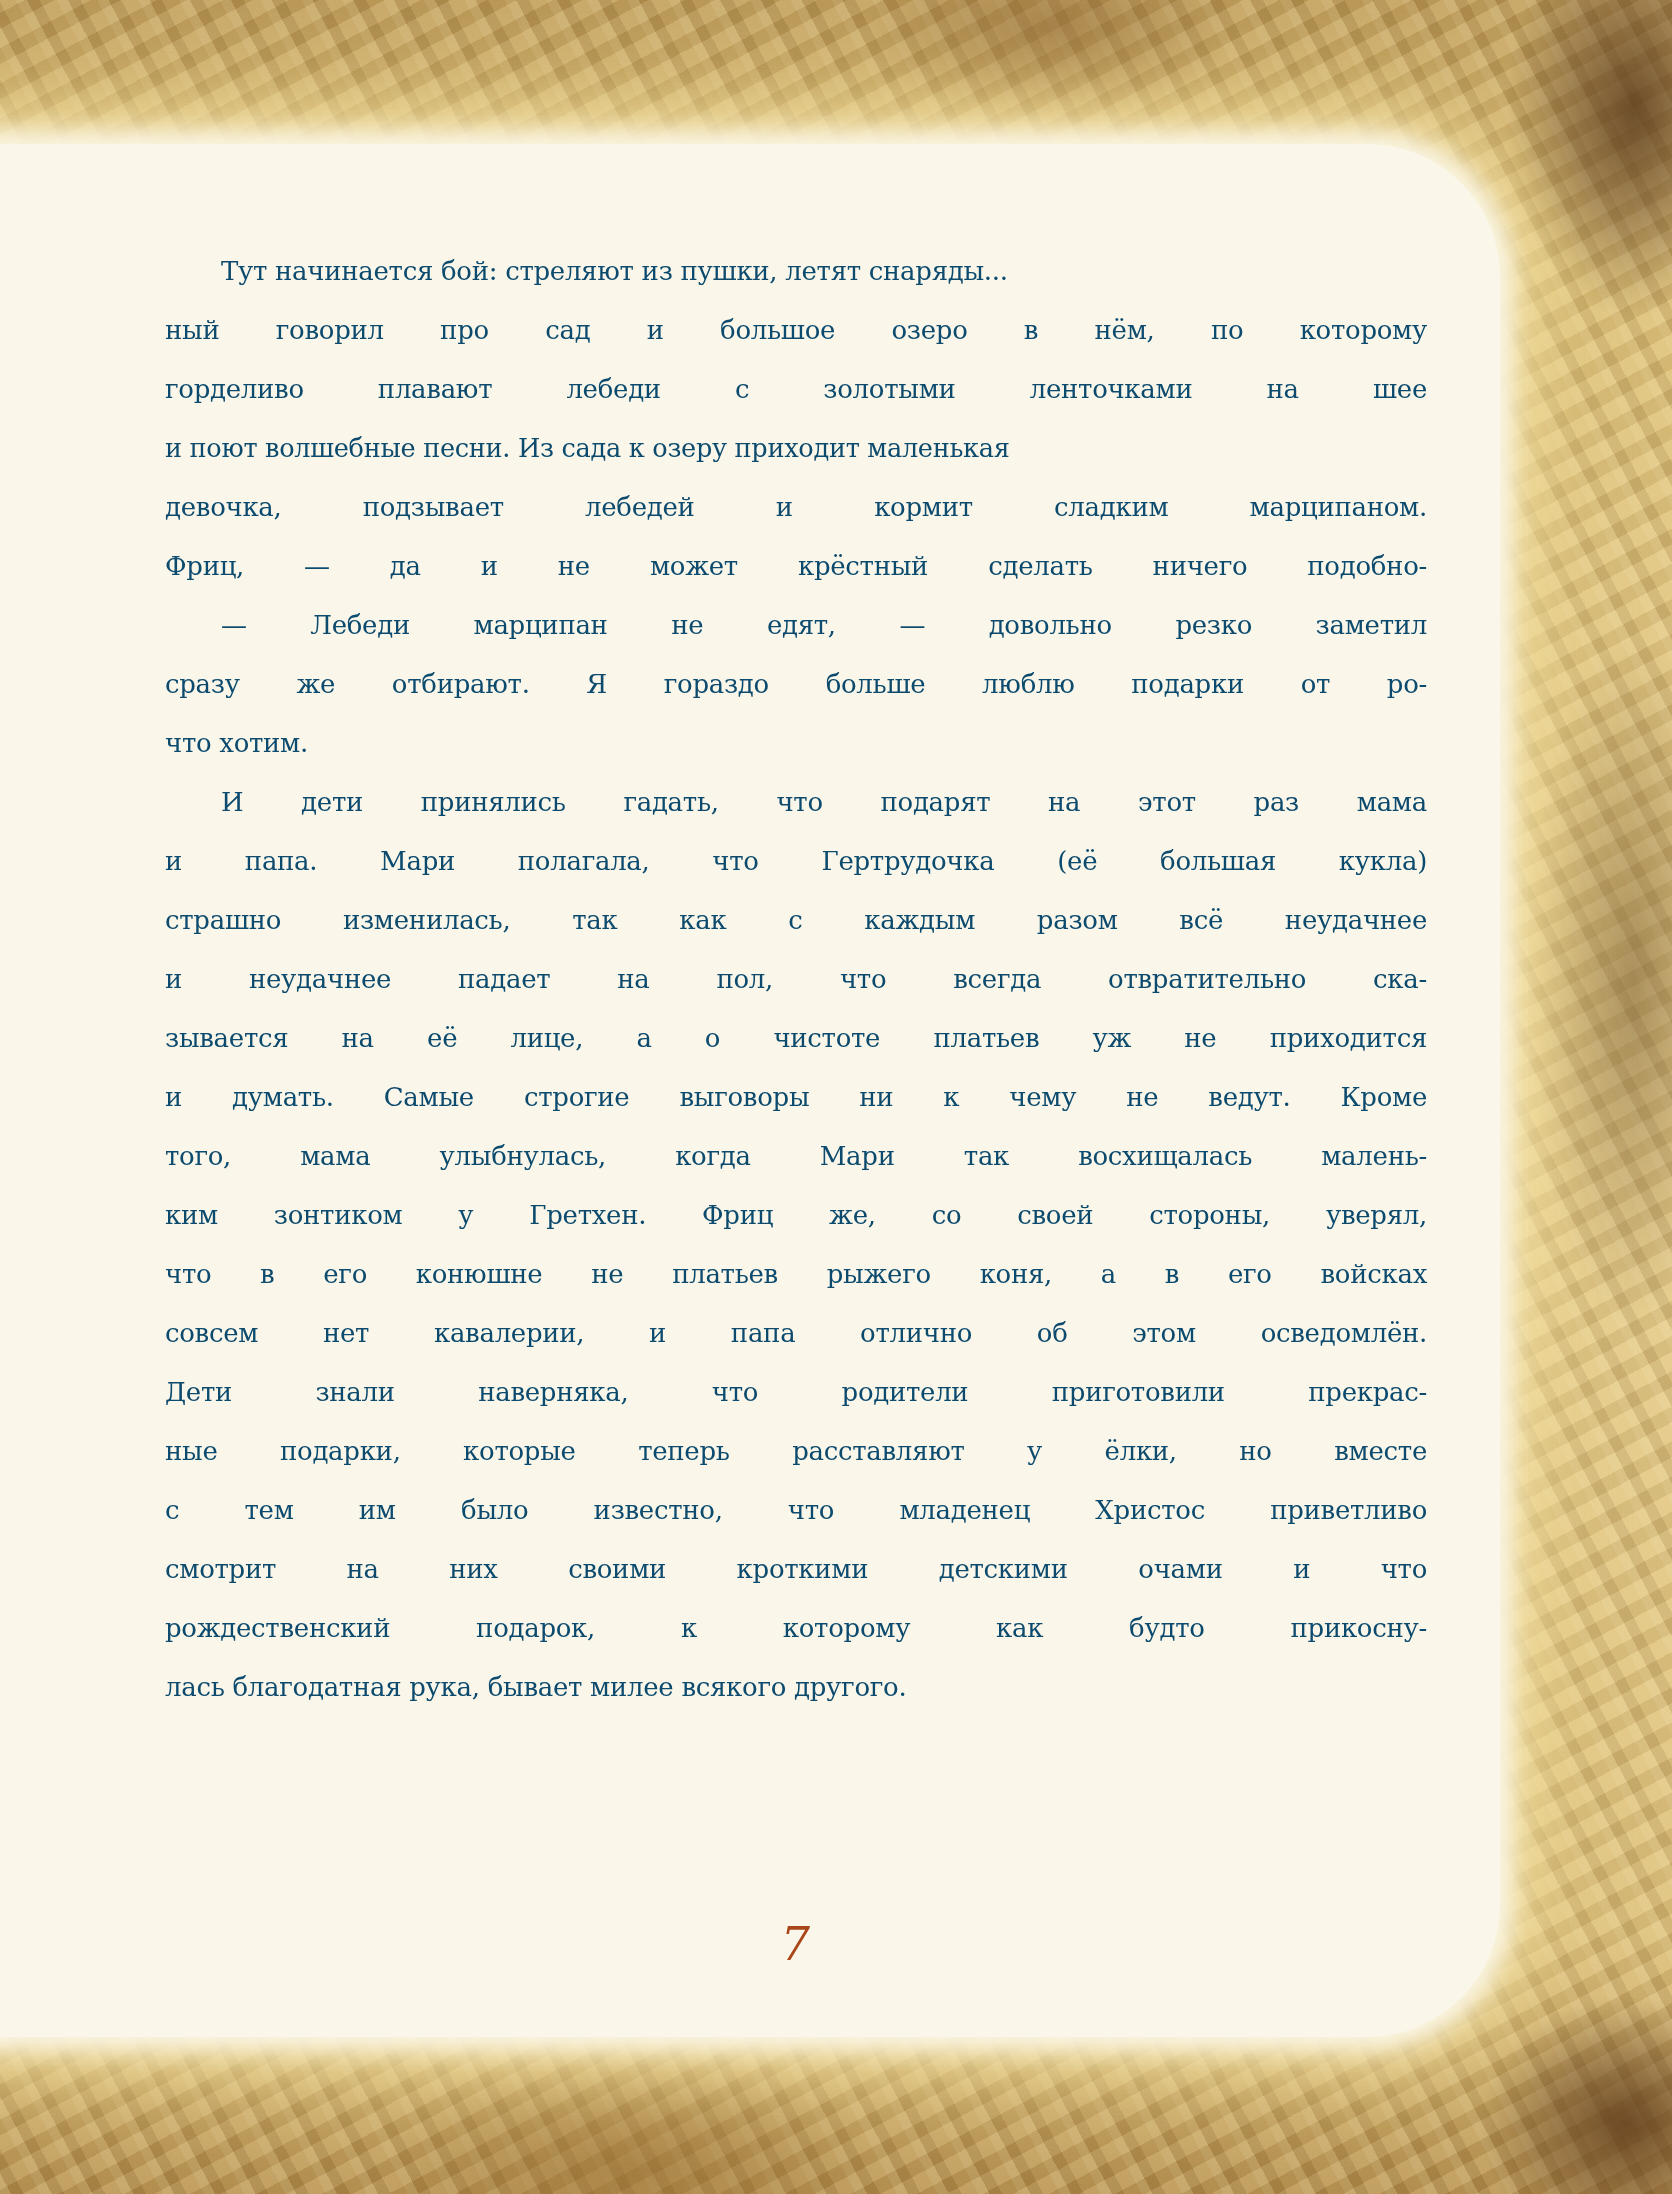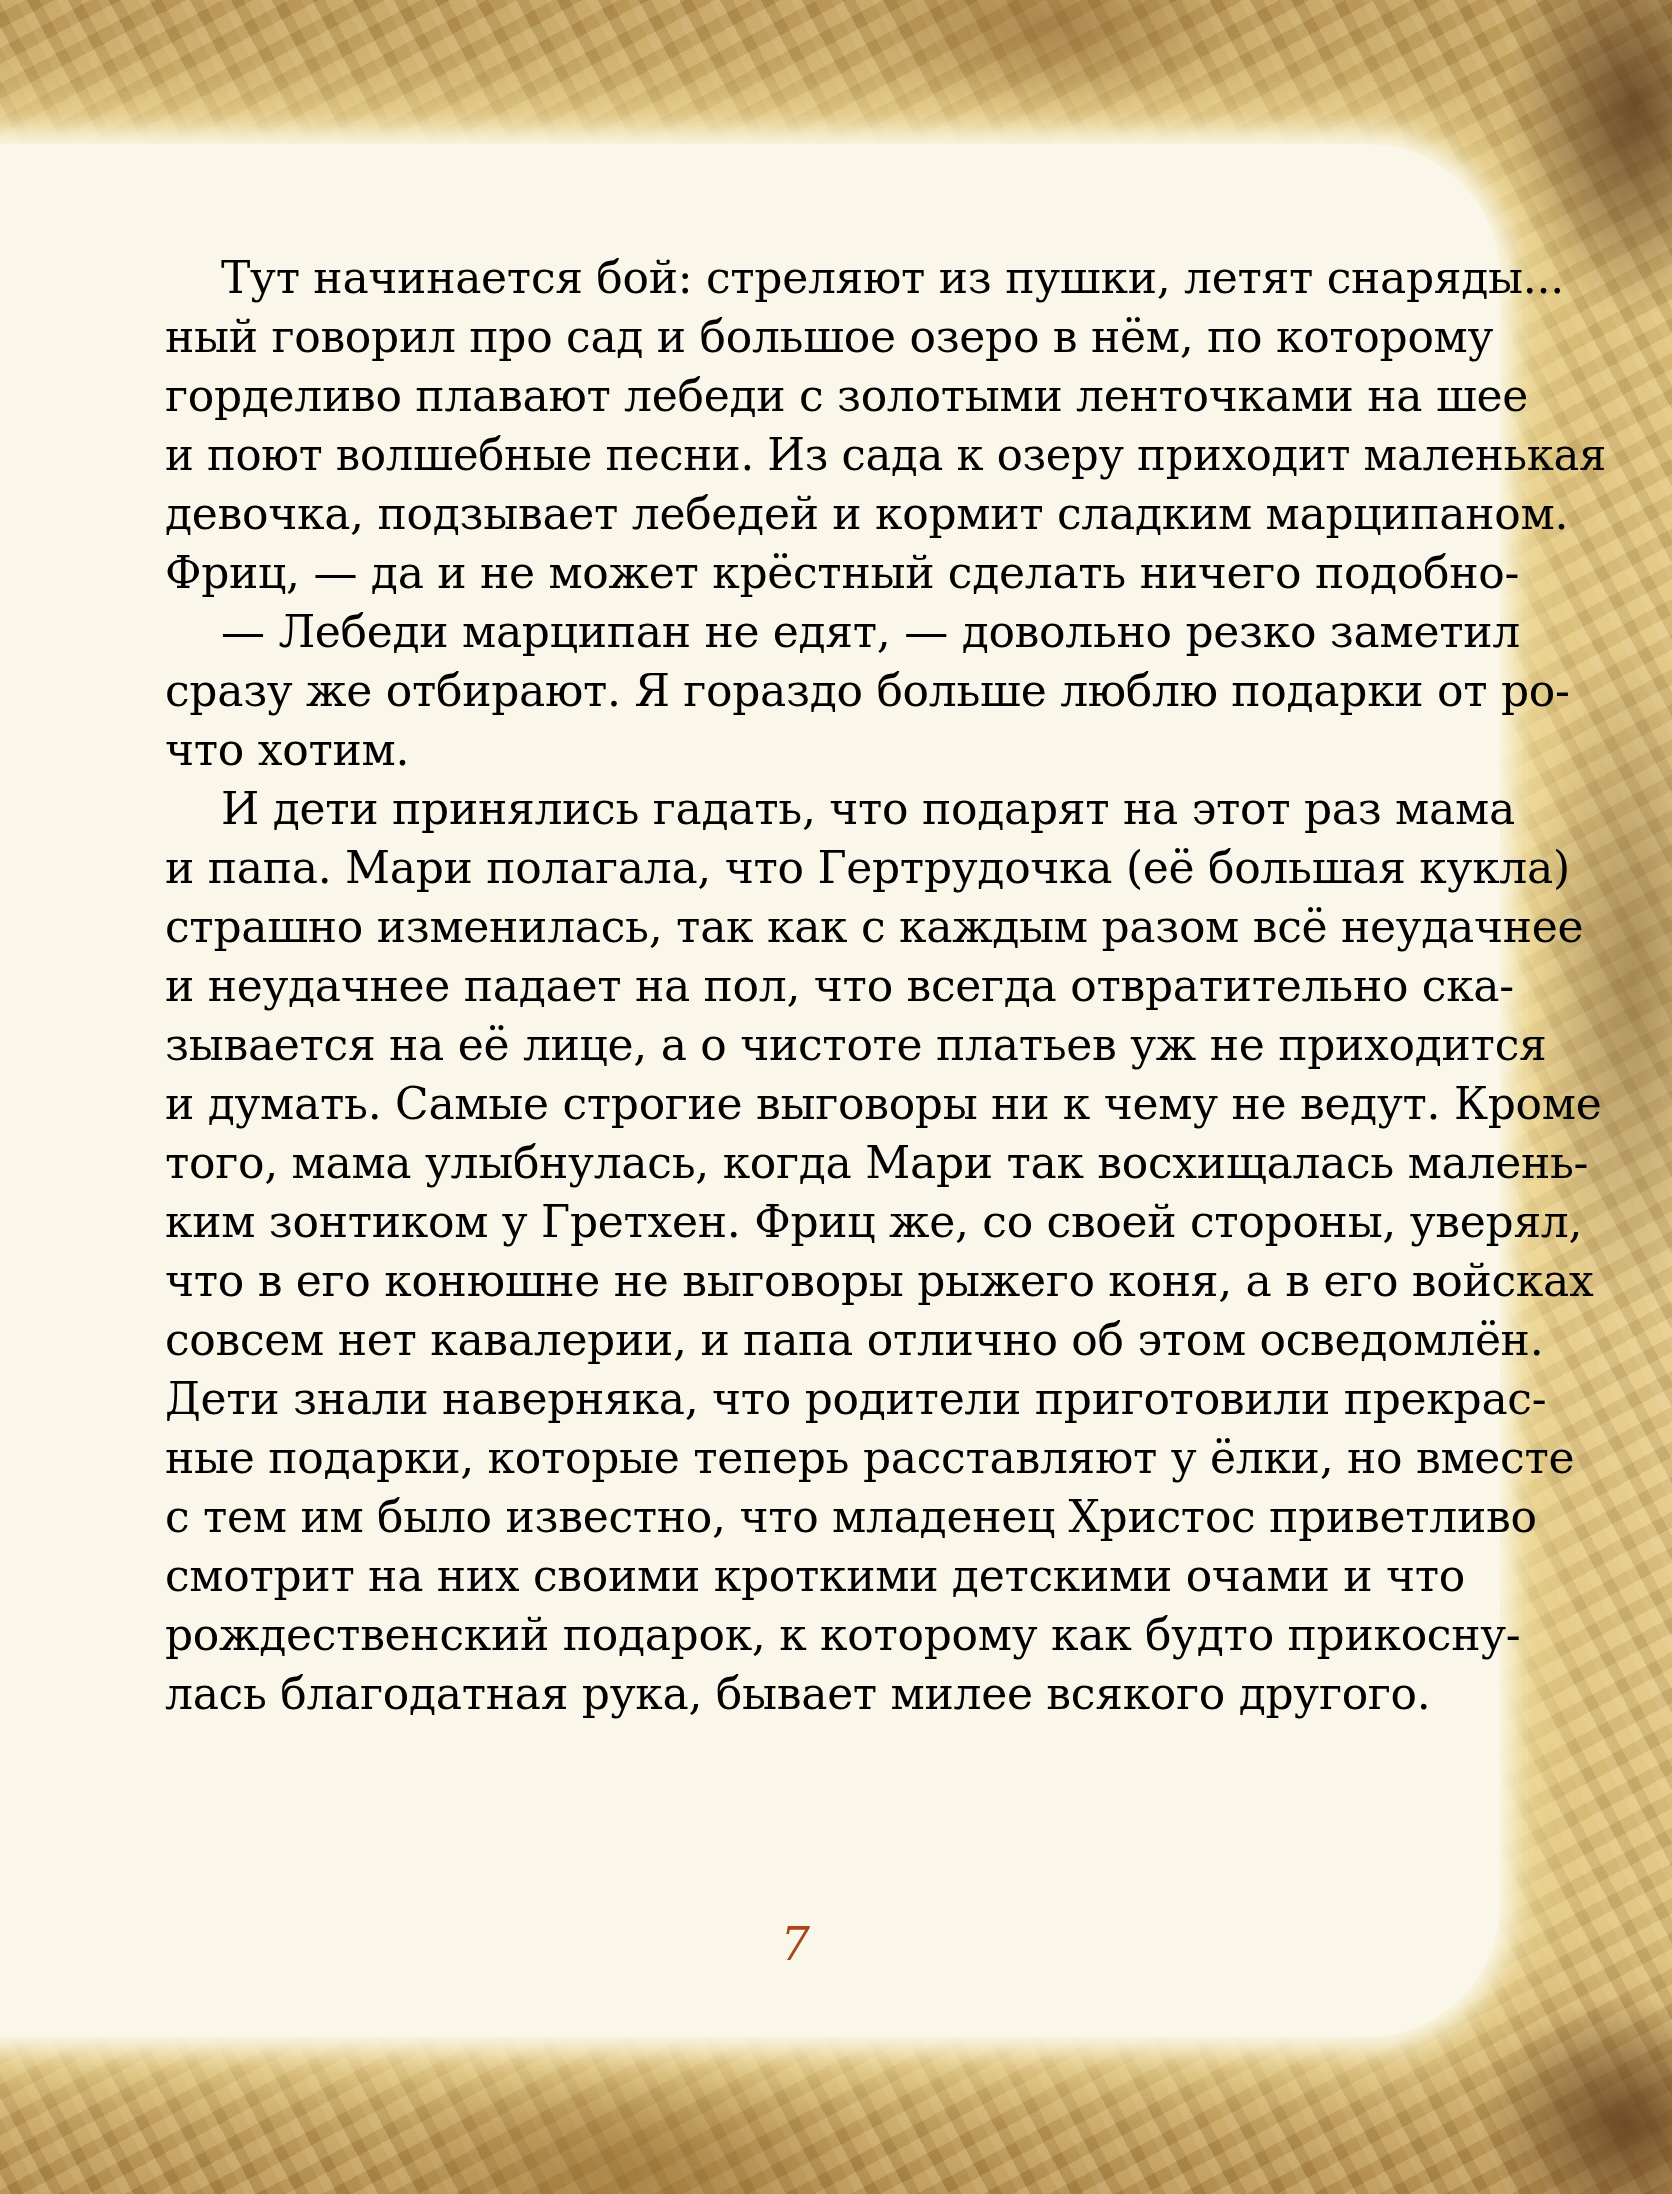--- a/index.html
+++ b/index.html
@@ -37,25 +37,25 @@
       background: #faf7ea;
       border-radius: 0 133px 133px 0;
       box-shadow:
         0 0 21px 12.6px rgba(250,246,230,0.95),
         0 0 56px 28px rgba(245,230,170,0.75),
         0 0 98px 42px rgba(240,215,140,0.45);
     }
     .text-block {
       position: absolute;
       left: 165px;
-      top: 248px;
+      top: 242px;
       width: 1262px;
       font-family: "DejaVu Serif", "Liberation Serif", serif;
-      font-size: 44px;
-      color: #000000;
+      font-size: 26px;
+      color: #0c4a6e;
     }
     .line {
       height: 59px;
       line-height: 59px;
       text-align: justify;
       text-align-last: justify;
       white-space: nowrap;
       overflow: visible;
       letter-spacing: -0.3px;
       transform-origin: left center;
@@ -106,21 +106,21 @@
 
   <div>
     <div class="line indent">И дети принялись гадать, что подарят на этот раз мама</div>
     <div class="line">и папа. Мари полагала, что Гертрудочка (её большая кукла)</div>
     <div class="line">страшно изменилась, так как с каждым разом всё неудачнее</div>
     <div class="line">и неудачнее падает на пол, что всегда отвратительно ска-</div>
     <div class="line">зывается на её лице, а о чистоте платьев уж не приходится</div>
     <div class="line">и думать. Самые строгие выговоры ни к чему не ведут. Кроме</div>
     <div class="line">того, мама улыбнулась, когда Мари так восхищалась малень-</div>
     <div class="line">ким зонтиком у Гретхен. Фриц же, со своей стороны, уверял,</div>
-    <div class="line">что в его конюшне не выговоры рыжего коня, а в его войсках</div>
+    <div class="line">что в его конюшне не платьев рыжего коня, а в его войсках</div>
     <div class="line">совсем нет кавалерии, и папа отлично об этом осведомлён.</div>
     <div class="line">Дети знали наверняка, что родители приготовили прекрас-</div>
     <div class="line">ные подарки, которые теперь расставляют у ёлки, но вместе</div>
     <div class="line">с тем им было известно, что младенец Христос приветливо</div>
     <div class="line">смотрит на них своими кроткими детскими очами и что</div>
     <div class="line">рождественский подарок, к которому как будто прикосну-</div>
     <div class="line last">лась благодатная рука, бывает милее всякого другого.</div>
   </div>
 </div>
 

